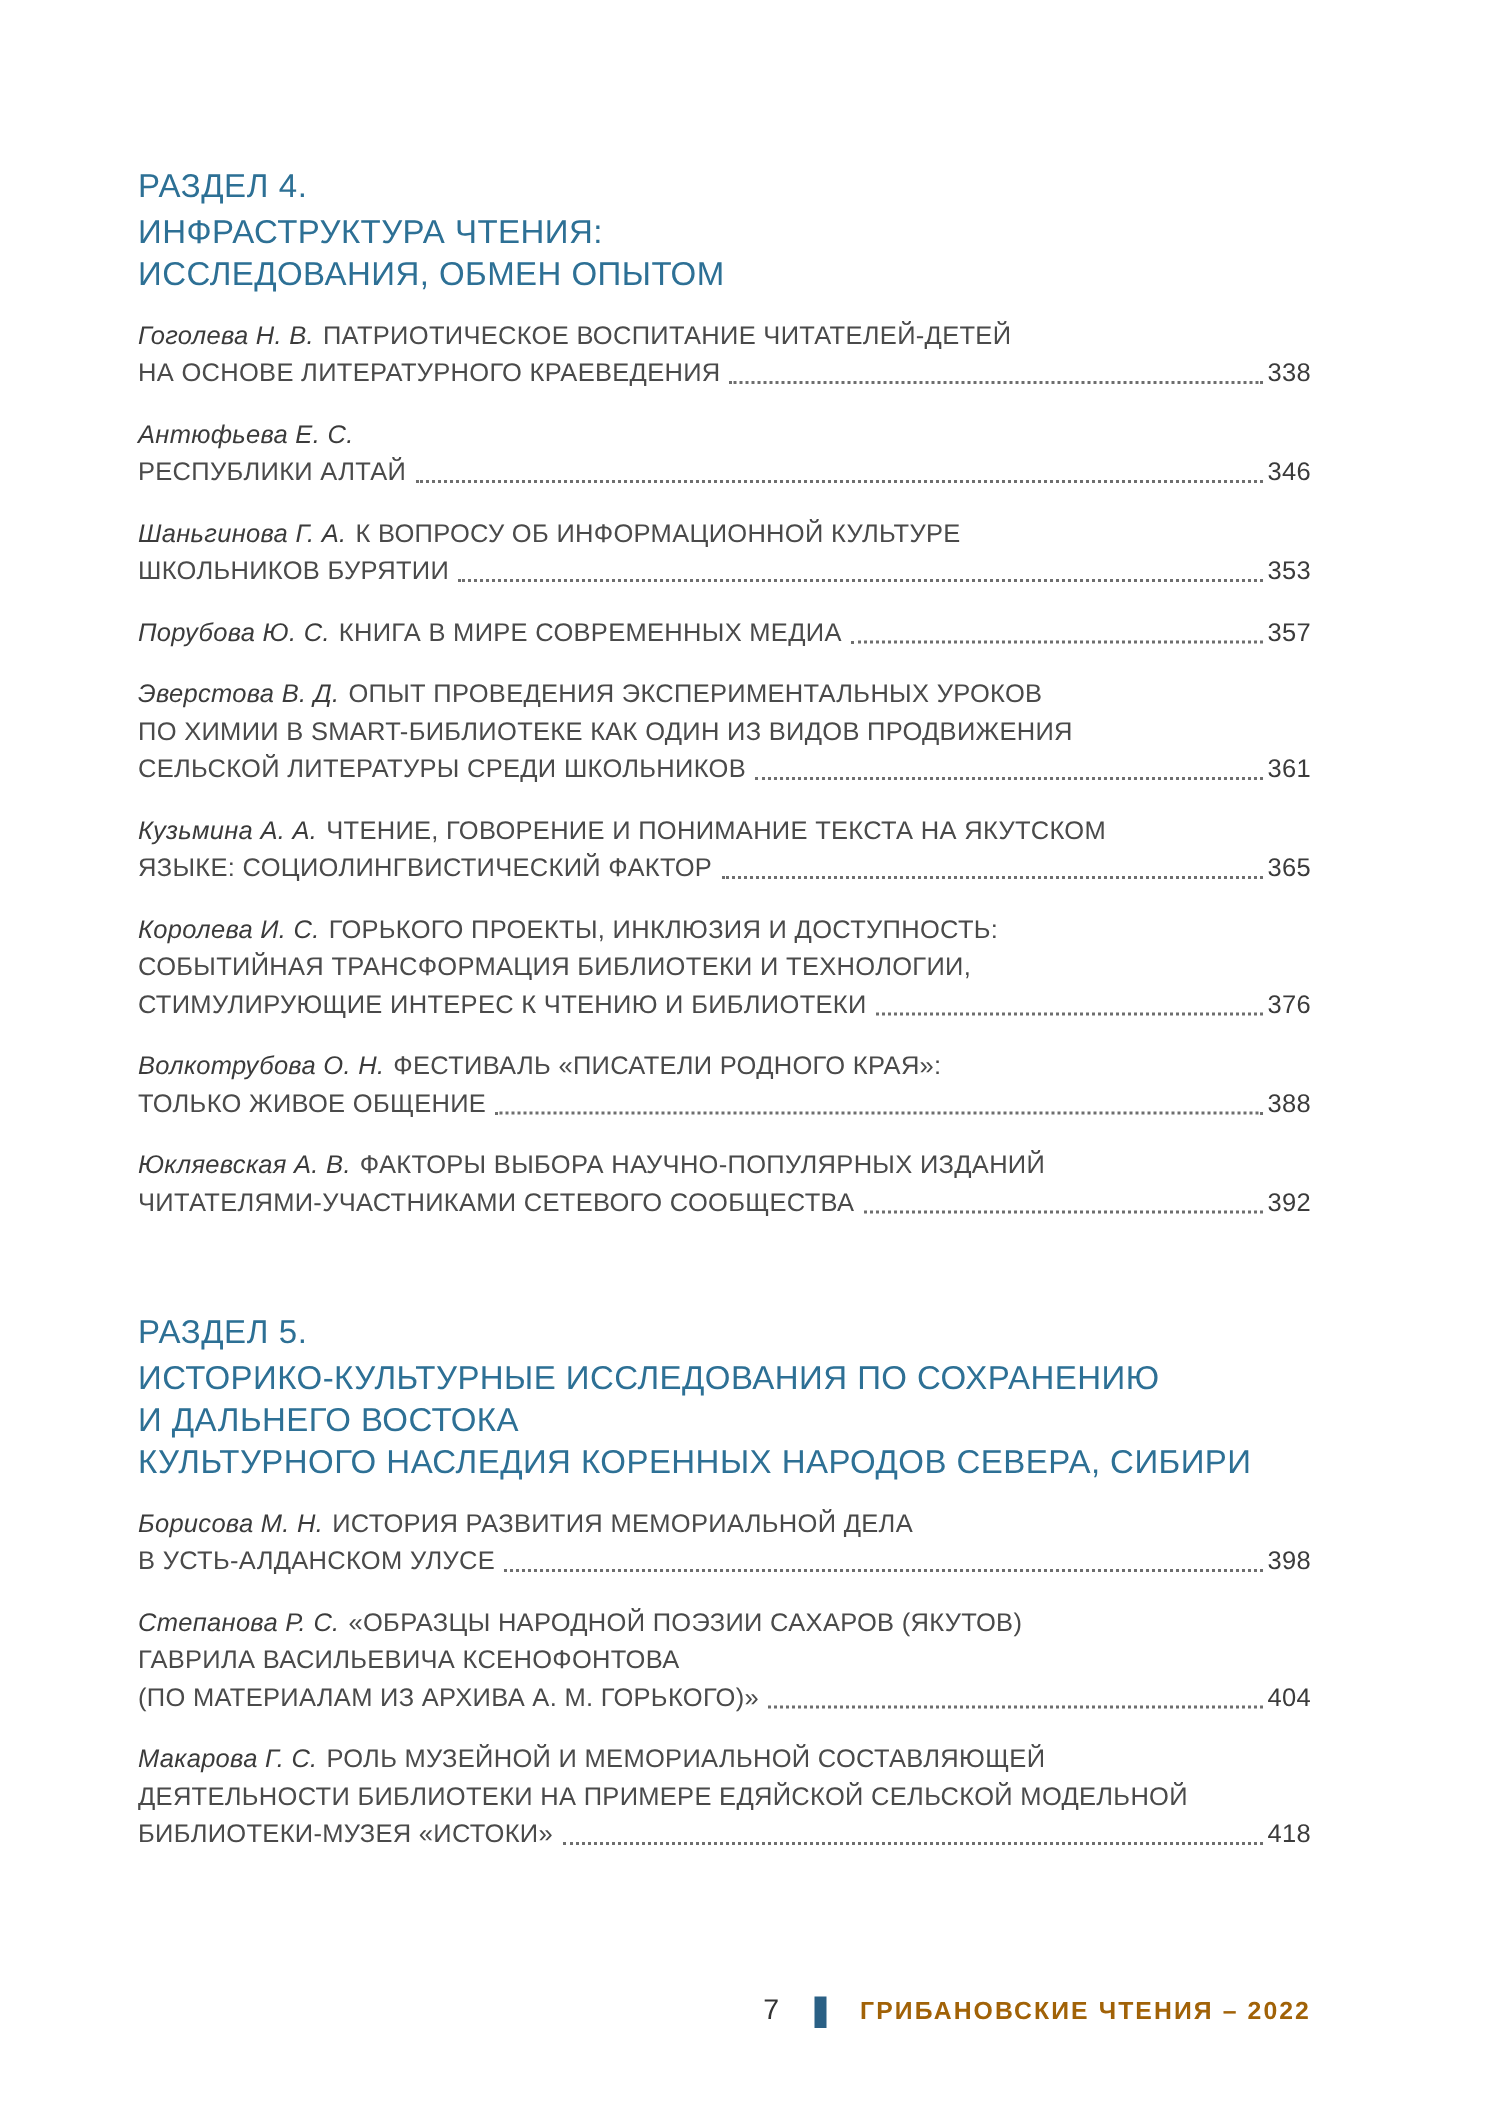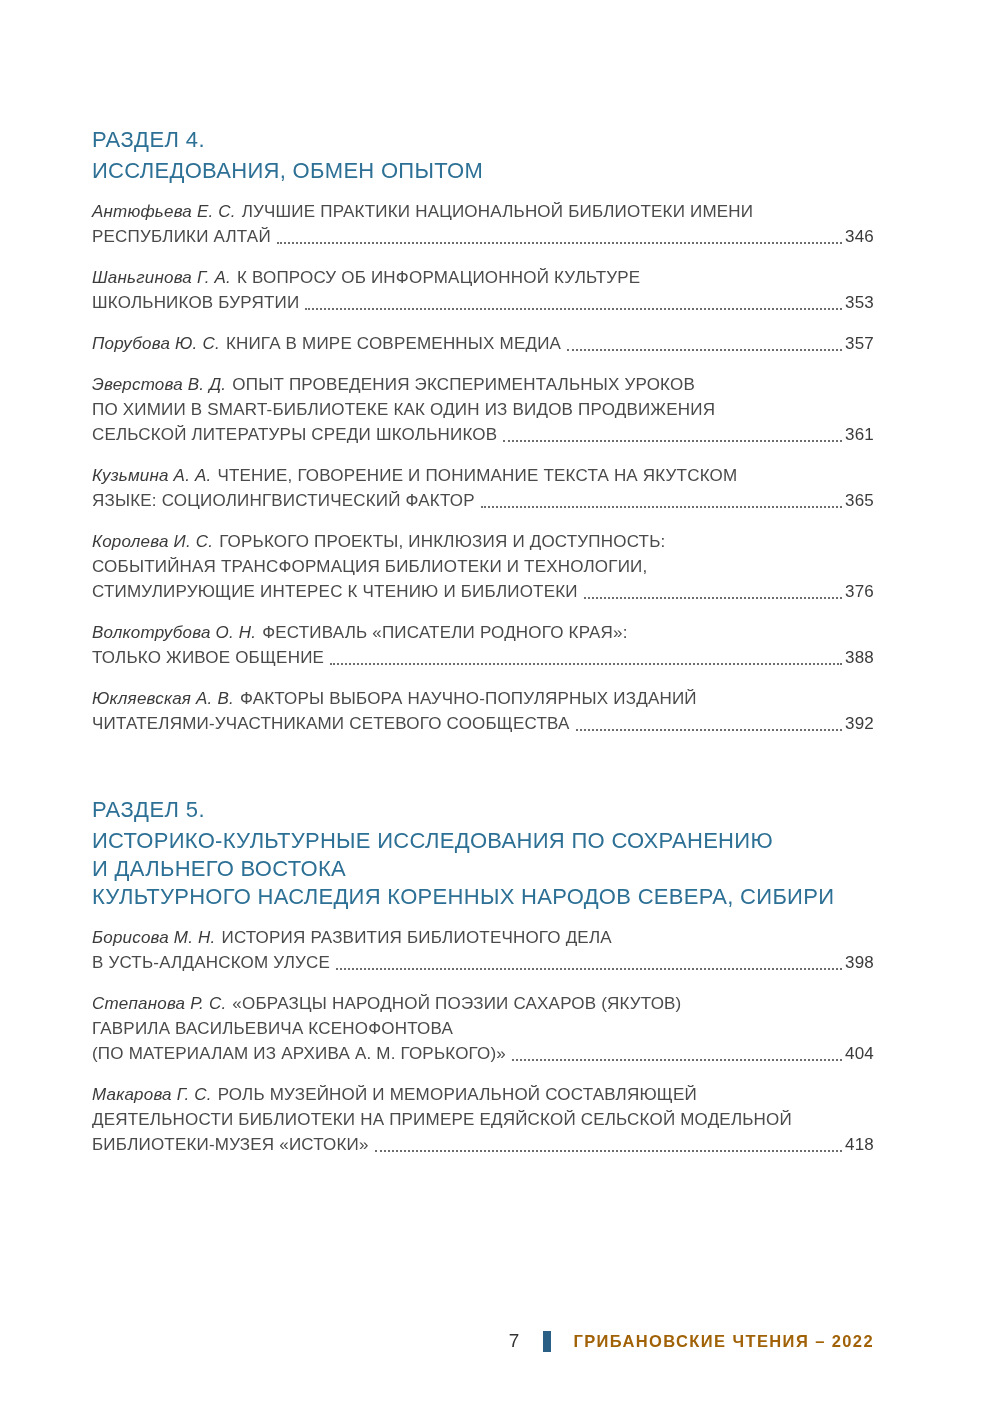--- a/index.html
+++ b/index.html
@@ -7,21 +7,21 @@
   body {
     width: 992px; height: 1417px;
     margin: 0 auto;
     position: relative;
     overflow: hidden;
     font-family: "Liberation Sans", sans-serif;
     color: #3b3b3b;
   }
   .content {
     position: absolute;
-    left: 92px; top: 126px;
+    left: 92px; top: 110px;
     width: 782px;
   }
   .section { margin: 0; }
   .section + .section { margin-top: 60px; }
   .section-label {
     font-size: 22px;
     line-height: 28px;
     color: #2d7095;
     letter-spacing: 0.4px;
     margin-bottom: 3px;
@@ -81,28 +81,39 @@
   }
 </style>
 </head>
 <body>
 
 <div class="content">
 
   <div class="section">
     <div class="section-label">РАЗДЕЛ 4.</div>
     <div class="section-title">
+      <div>ИНФРАСТРУКТУРА ЧТЕНИЯ:</div>
       <div>ИССЛЕДОВАНИЯ, ОБМЕН ОПЫТОМ</div>
     </div>
 
+    <div class="entry">
+      <div class="line">
+        <span class="author">Гоголева Н. В.</span>
+        <span class="ttl">ПАТРИОТИЧЕСКОЕ ВОСПИТАНИЕ ЧИТАТЕЛЕЙ-ДЕТЕЙ</span>
+      </div>
+      <div class="line">
+        <span class="ttl">НА ОСНОВЕ ЛИТЕРАТУРНОГО КРАЕВЕДЕНИЯ</span>
+        <span class="leader"></span>
+        <span class="pageno">338</span>
+      </div>
+    </div>
 
     <div class="entry">
       <div class="line">
         <span class="author">Антюфьева Е. С.</span>
-        <span class="ttl">ЛУЧШИЕ ПРАКТИКИ НАЦИОНАЛЬНОЙ БИБЛИОТЕКИ ИМЕНИ</span>
       </div>
       <div class="line">
         <span class="ttl">РЕСПУБЛИКИ АЛТАЙ</span>
         <span class="leader"></span>
         <span class="pageno">346</span>
       </div>
     </div>
 
     <div class="entry">
       <div class="line">
@@ -196,21 +207,21 @@
     <div class="section-label">РАЗДЕЛ 5.</div>
     <div class="section-title">
       <div>ИСТОРИКО-КУЛЬТУРНЫЕ ИССЛЕДОВАНИЯ ПО СОХРАНЕНИЮ</div>
       <div>И ДАЛЬНЕГО ВОСТОКА</div>
       <div>КУЛЬТУРНОГО НАСЛЕДИЯ КОРЕННЫХ НАРОДОВ СЕВЕРА, СИБИРИ</div>
     </div>
 
     <div class="entry">
       <div class="line">
         <span class="author">Борисова М. Н.</span>
-        <span class="ttl">ИСТОРИЯ РАЗВИТИЯ БИБЛИОТЕЧНОГО ДЕЛА</span>
+        <span class="ttl">ИСТОРИЯ РАЗВИТИЯ МЕМОРИАЛЬНОЙ ДЕЛА</span>
       </div>
       <div class="line">
         <span class="ttl">В УСТЬ-АЛДАНСКОМ УЛУСЕ</span>
         <span class="leader"></span>
         <span class="pageno">398</span>
       </div>
     </div>
 
     <div class="entry">
       <div class="line">

